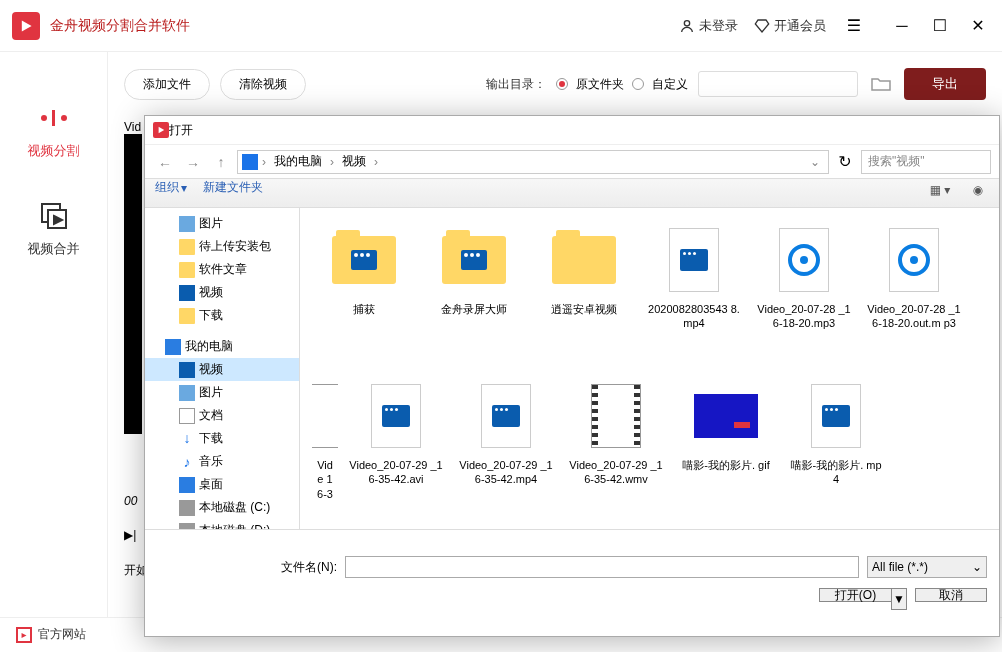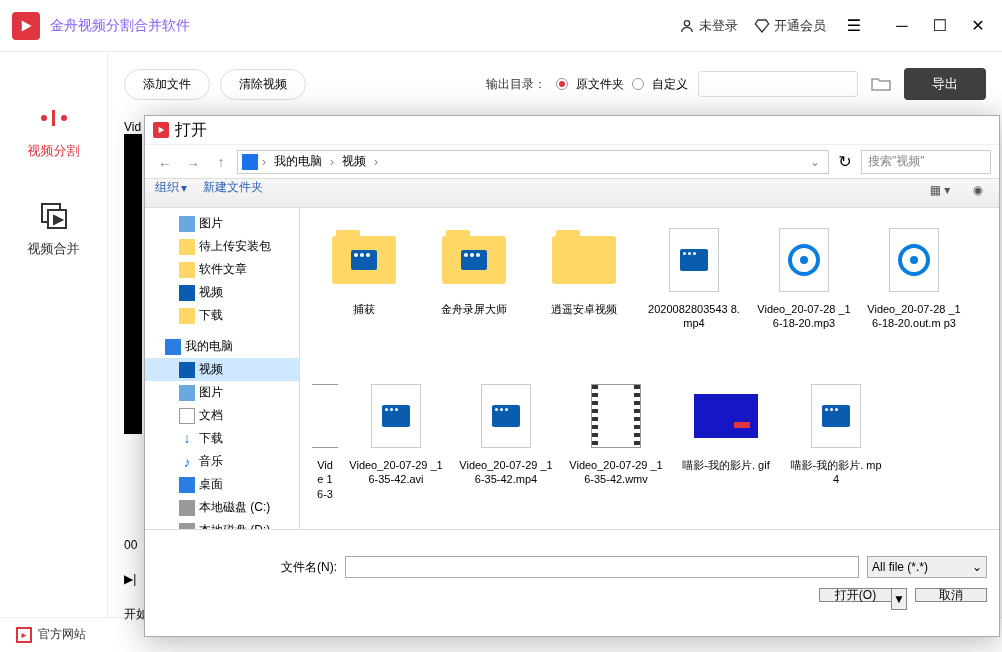--- a/index.html
+++ b/index.html
@@ -1,21 +1,21 @@
 <!DOCTYPE html>
 <html><head>
 <meta charset="utf-8">
 <style>
 * { margin: 0; padding: 0; box-sizing: border-box; font-family: "Microsoft YaHei", sans-serif; }
 body { width: 1002px; height: 652px; background: #fff; overflow: hidden; position: relative; }
 
 .titlebar { height: 52px; display: flex; align-items: center; padding: 0 12px; border-bottom: 1px solid #eee; }
 .logo { width: 28px; height: 28px; background: #e03440; border-radius: 4px; margin-right: 10px; display: flex; align-items: center; justify-content: center; }
 .logo svg { width: 14px; height: 14px; }
-.app-title { font-size: 14px; color: #8b5cf6; }
+.app-title { font-size: 14px; color: #b91c1c; }
 .titlebar-spacer { flex: 1; }
 .titlebar-right { display: flex; gap: 16px; }
 .tb-btn { display: flex; align-items: center; gap: 4px; font-size: 13px; color: #333; cursor: pointer; }
 .tb-icon { width: 16px; height: 16px; }
 .win-controls { display: flex; gap: 14px; margin-left: 8px; }
 .win-ctrl { width: 24px; height: 24px; display: flex; align-items: center; justify-content: center; cursor: pointer; font-size: 16px; }
 
 .main { height: 565px; display: flex; }
 .sidebar { width: 108px; border-right: 1px solid #eee; display: flex; flex-direction: column; align-items: center; padding-top: 30px; }
 .sb-item { width: 100%; text-align: center; padding: 20px 0; cursor: pointer; font-size: 13px; color: #333; }
@@ -25,34 +25,34 @@
 .content { flex: 1; padding: 16px; position: relative; }
 .toolbar { display: flex; align-items: center; gap: 10px; margin-bottom: 12px; }
 .btn-outline { border: 1px solid #ddd; border-radius: 16px; padding: 6px 18px; font-size: 12px; background: #fff; cursor: pointer; }
 .toolbar-spacer { flex: 1; }
 .output-label { font-size: 12px; color: #333; }
 .radio-group { display: flex; align-items: center; gap: 8px; font-size: 12px; }
 .radio { width: 12px; height: 12px; border: 1px solid #999; border-radius: 50%; display: inline-flex; align-items: center; justify-content: center; }
 .radio.checked::after { content: ''; width: 6px; height: 6px; background: #e03440; border-radius: 50%; }
 .path-input { width: 160px; height: 26px; border: 1px solid #ddd; border-radius: 3px; padding: 0 6px; }
 .folder-btn { width: 26px; height: 26px; display: flex; align-items: center; justify-content: center; cursor: pointer; color: #999; }
-.export-btn { background: #404040; color: #fff; border: none; border-radius: 4px; padding: 7px 28px; font-size: 13px; cursor: pointer; }
+.export-btn { background: #7f1d1d; color: #fff; border: none; border-radius: 4px; padding: 7px 28px; font-size: 13px; cursor: pointer; }
 
 .video-area { display: flex; gap: 10px; }
 .video-preview { width: 18px; height: 300px; background: #000; }
 .vid-label { font-size: 12px; margin-top: 8px; }
-.time-label { font-size: 12px; margin-top: 104px; }
+.time-label { font-size: 12px; margin-top: 60px; font-style: italic; }
 .start-label { font-size: 12px; margin-top: 20px; }
 
 .footer { height: 34px; border-top: 1px solid #eee; display: flex; align-items: center; padding: 0 16px; font-size: 12px; color: #333; gap: 6px; }
 .footer-icon { width: 16px; height: 16px; border: 2px solid #e03440; display: flex; align-items: center; justify-content: center; color: #e03440; font-size: 10px; }
 
 
 .dialog { position: absolute; left: 144px; top: 115px; width: 856px; height: 522px; background: #fff; border: 1px solid #aaa; box-shadow: 0 4px 30px rgba(0,0,0,0.3); z-index: 100; display: flex; flex-direction: column; }
-.dlg-title { height: 28px; display: flex; align-items: center; padding: 0 8px; font-size: 16px; gap: 6px; }
+.dlg-title { height: 28px; display: flex; align-items: center; padding: 0 8px; font-size: 12px; }
 .dlg-logo { width: 16px; height: 16px; background: #e03440; border-radius: 2px; display: flex; align-items: center; justify-content: center; }
 .dlg-nav { height: 34px; display: flex; align-items: center; padding: 0 8px; gap: 4px; border-top: 1px solid #eee; }
 .nav-arrow { width: 24px; height: 24px; display: flex; align-items: center; justify-content: center; color: #888; cursor: pointer; font-size: 14px; }
 .breadcrumb-bar { flex: 1; height: 24px; border: 1px solid #ccc; display: flex; align-items: center; padding: 0 4px; gap: 4px; font-size: 12px; }
 .bc-icon { width: 16px; height: 16px; background: #1a73e8; }
 .bc-item { padding: 0 4px; cursor: pointer; }
 .bc-sep { color: #888; }
 .bc-spacer { flex: 1; }
 .bc-dd { color: #888; cursor: pointer; padding: 0 4px; }
 .refresh-btn { width: 24px; height: 24px; display: flex; align-items: center; justify-content: center; cursor: pointer; }

